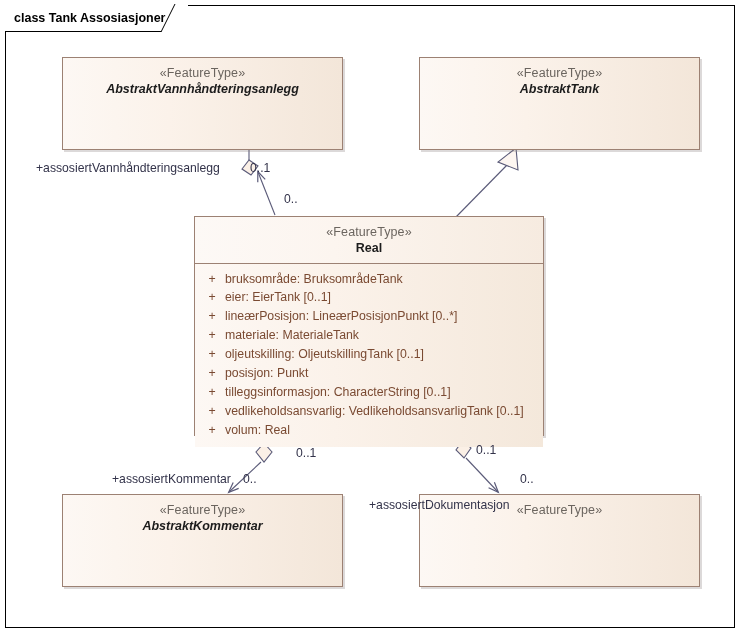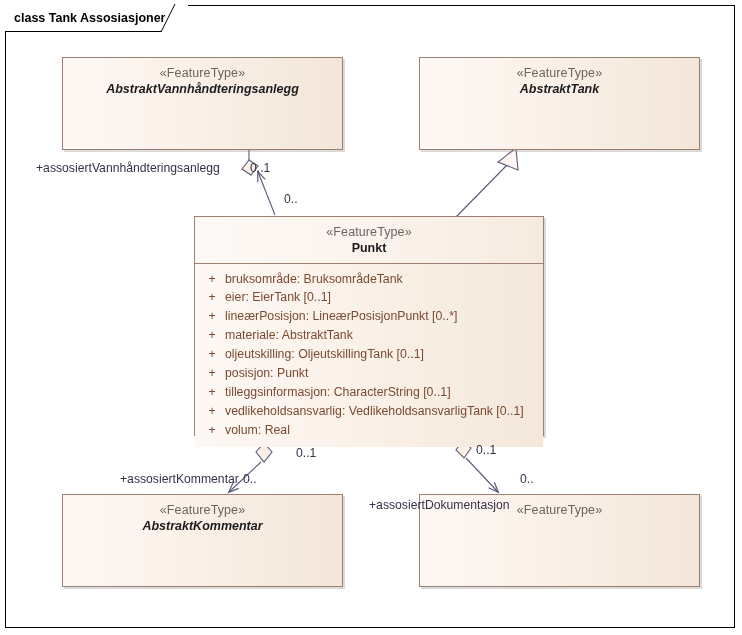--- a/index.html
+++ b/index.html
@@ -174,38 +174,38 @@
   <div class="cls" style="left:419px;top:57px;width:281px;height:93px;">
     <div class="hdr">
       <div class="stereo">«FeatureType»</div>
       <div class="cname abstract">AbstraktTank</div>
     </div>
   </div>
 
   <div class="cls has-body" style="left:194px;top:216px;width:350px;height:220px;">
     <div class="hdr">
       <div class="stereo">«FeatureType»</div>
-      <div class="cname">Punkt</div>
+      <div class="cname">Real</div>
     </div>
     <div class="attrs">
       <div class="attr">
         <span class="vis">+</span>
         <span class="sig">bruksområde: BruksområdeTank</span>
       </div>
       <div class="attr">
         <span class="vis">+</span>
         <span class="sig">eier: EierTank [0..1]</span>
       </div>
       <div class="attr">
         <span class="vis">+</span>
         <span class="sig">lineærPosisjon: LineærPosisjonPunkt [0..*]</span>
       </div>
       <div class="attr">
         <span class="vis">+</span>
-        <span class="sig">materiale: AbstraktTank</span>
+        <span class="sig">materiale: MaterialeTank</span>
       </div>
       <div class="attr">
         <span class="vis">+</span>
         <span class="sig">oljeutskilling: OljeutskillingTank [0..1]</span>
       </div>
       <div class="attr">
         <span class="vis">+</span>
         <span class="sig">posisjon: Punkt</span>
       </div>
       <div class="attr">
@@ -233,21 +233,21 @@
   <div class="cls" style="left:419px;top:494px;width:281px;height:93px;">
     <div class="hdr">
       <div class="stereo">«FeatureType»</div>
     </div>
   </div>
 
   <div class="lbl role" style="left:36px;top:161px;">+assosiertVannhåndteringsanlegg</div>
   <div class="lbl mult" style="left:250px;top:161px;">0..1</div>
   <div class="lbl mult" style="left:284px;top:192px;">0..</div>
 
-  <div class="lbl role" style="left:120px;top:472px;">+assosiertKommentar</div>
+  <div class="lbl role" style="left:112px;top:472px;">+assosiertKommentar</div>
   <div class="lbl mult" style="left:243px;top:472px;">0..</div>
   <div class="lbl mult" style="left:296px;top:446px;">0..1</div>
 
   <div class="lbl role" style="left:369px;top:472px;margin-top:26px;">+assosiertDokumentasjon</div>
   <div class="lbl mult" style="left:520px;top:472px;">0..</div>
   <div class="lbl mult" style="left:476px;top:443px;">0..1</div>
 
 </div>
 
 </body></html>

